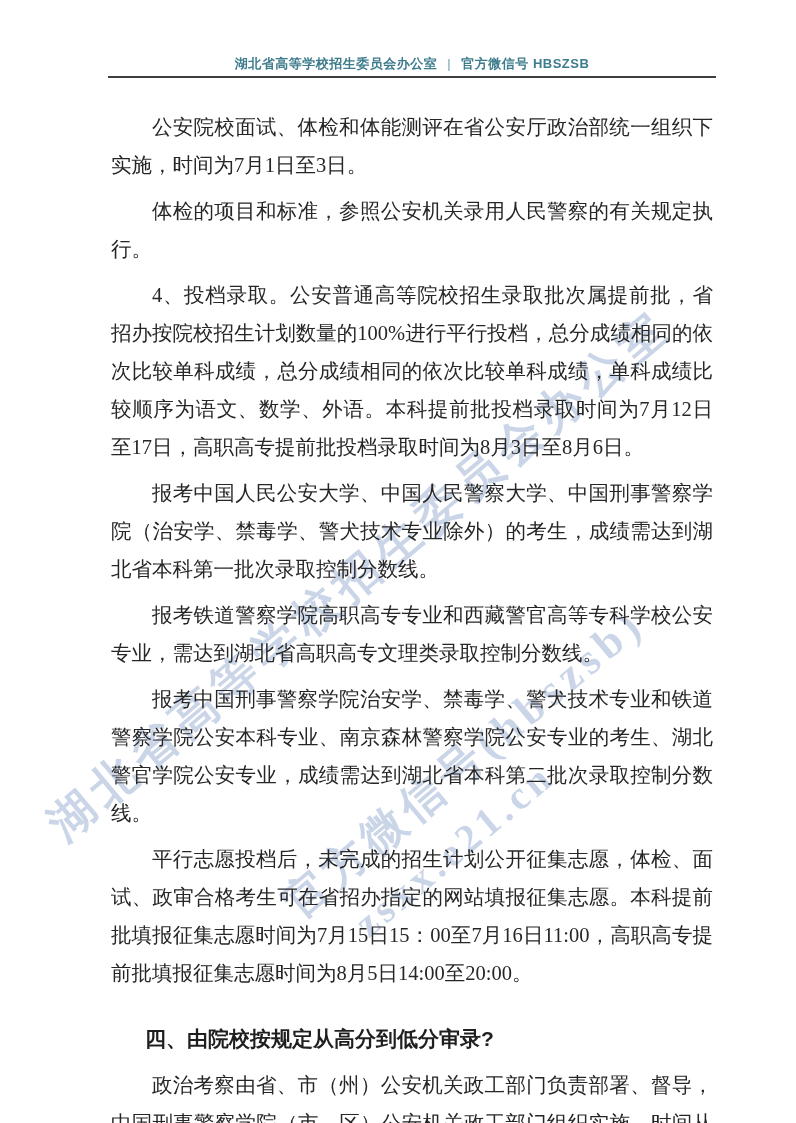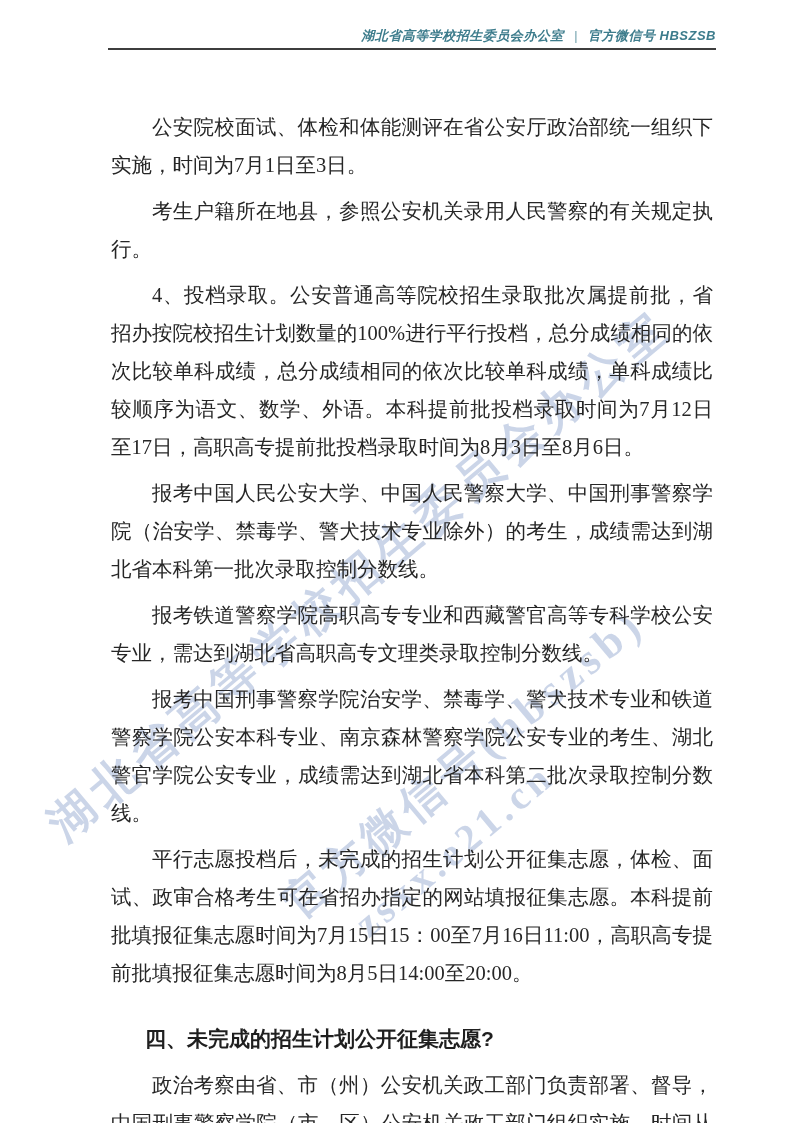--- a/index.html
+++ b/index.html
@@ -12,29 +12,28 @@
     font-family:"Liberation Serif","DejaVu Serif",serif;
     color:#262626;
   }
   
   .hdr{
     position:absolute;
     left:108px;top:0;
     width:608px;
   }
   .hdr-text{
-    padding-top:28px;
-    text-align:right;
+    padding-top:56px;
+    text-align:center;
     font-family:"Liberation Sans","DejaVu Sans",sans-serif;
     font-size:13px;
     font-weight:bold;
     color:#3d7c8c;
     letter-spacing:.5px;
     line-height:16px;
-    font-style:italic;
   }
   .hdr-text .sep{ padding:0 6px; color:#6fa0ac; font-weight:normal;}
   .hdr-rule{
     margin-top:4px;
     height:2px;
     background:#3e3e3e;
   }
   
   .wm-layer{position:absolute;inset:0;pointer-events:none;z-index:1;}
   .wm{
@@ -86,26 +85,26 @@
     <div class="hdr-text">
       <span>湖北省高等学校招生委员会办公室</span>
       <span class="sep">|</span>
       <span>官方微信号 HBSZSB</span>
     </div>
     <div class="hdr-rule"></div>
   </header>
 
   <main class="content">
     <p class="para">公安院校面试、体检和体能测评在省公安厅政治部统一组织下实施，时间为7月1日至3日。</p>
-    <p class="para">考生户籍所在地县，参照公安机关录用人民警察的有关规定执行。</p>
+    <p class="para">体检的项目和标准，参照公安机关录用人民警察的有关规定执行。</p>
     <p class="para"><strong>4、投档录取。</strong><span>公安普通高等院校招生录取批次属提前批，省招办按院校招生计划数量的100%进行平行投档，总分成绩相同的依次比较单科成绩，总分成绩相同的依次比较单科成绩，单科成绩比较顺序为语文、数学、外语。本科提前批投档录取时间为7月12日至17日，高职高专提前批投档录取时间为8月3日至8月6日。</span></p>
     <p class="para">报考中国人民公安大学、中国人民警察大学、中国刑事警察学院（治安学、禁毒学、警犬技术专业除外）的考生，成绩需达到湖北省本科第一批次录取控制分数线。</p>
     <p class="para">报考铁道警察学院高职高专专业和西藏警官高等专科学校公安专业，需达到湖北省高职高专文理类录取控制分数线。</p>
     <p class="para">报考中国刑事警察学院治安学、禁毒学、警犬技术专业和铁道警察学院公安本科专业、南京森林警察学院公安专业的考生、湖北警官学院公安专业，成绩需达到湖北省本科第二批次录取控制分数线。</p>
     <p class="para">平行志愿投档后，未完成的招生计划公开征集志愿，体检、面试、政审合格考生可在省招办指定的网站填报征集志愿。本科提前批填报征集志愿时间为7月15日15：00至7月16日11:00，高职高专提前批填报征集志愿时间为8月5日14:00至20:00。</p>
 
-    <h2 class="section-heading">四、未完成的招生计划公开征集志愿?</h2>
+    <h2 class="section-heading">四、由院校按规定从高分到低分审录?</h2>
 
     <p class="para">政治考察由省、市（州）公安机关政工部门负责部署、督导，中国刑事警察学院（市、区）公安机关政工部门组织实施，时间从6月14日至30日，具体流程为:</p>
     <p class="para">(1)考生填报公安院校志愿后登陆湖北招生信息网http://zsxx.e21.cn，下载《公安院校公安专业招生政治考察表》，按要求填写好相关栏目。</p>
   </main>
 
 </div>
 
 </body></html>

